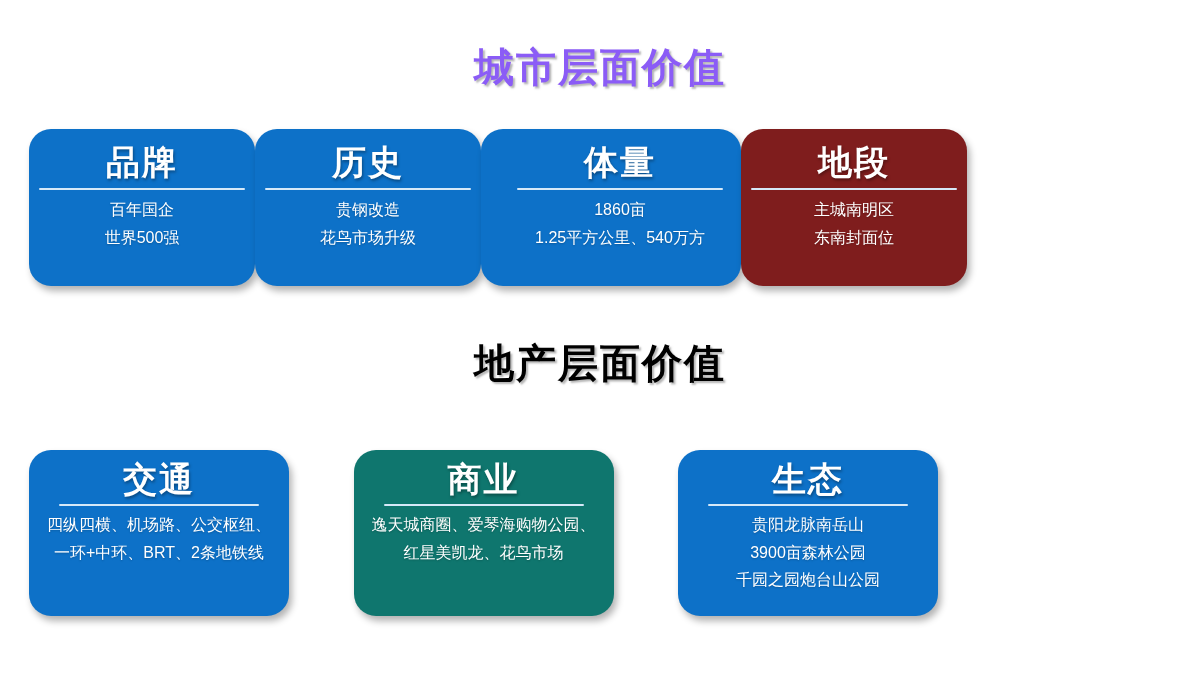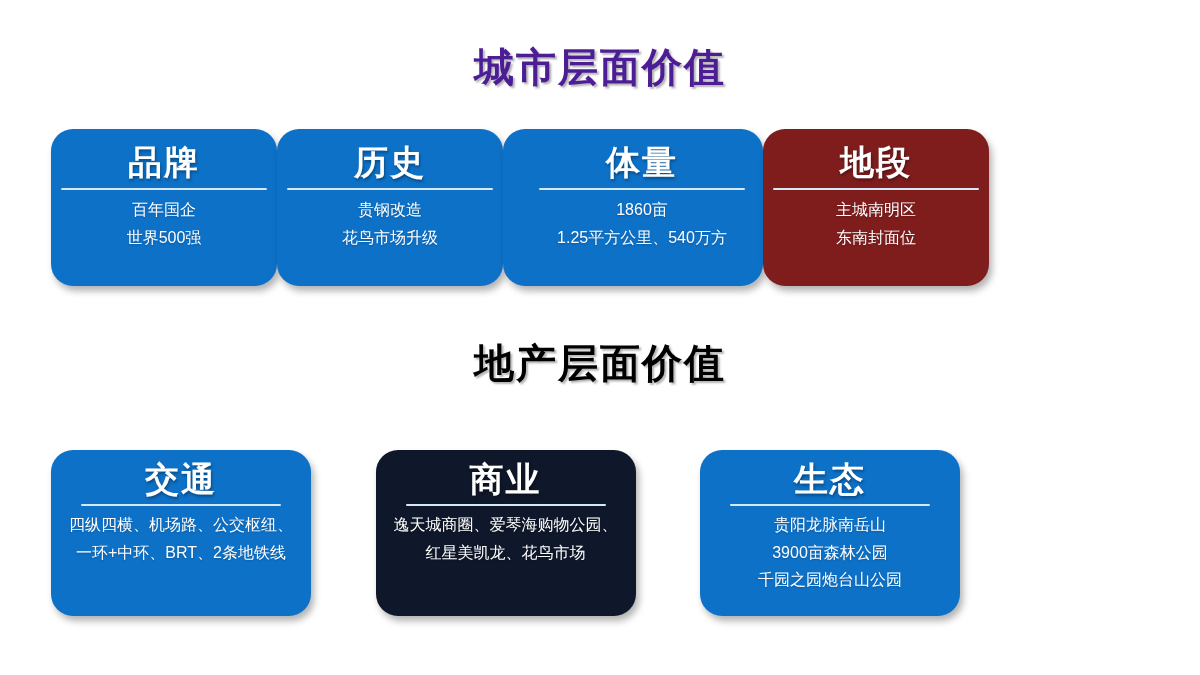--- a/index.html
+++ b/index.html
@@ -33,21 +33,21 @@
     letter-spacing: 2px;
     text-shadow: 2px 2px 2px rgba(120,120,120,0.55);
     white-space: nowrap;
   }
   #title-city  { top: 40px; }
   #title-estate{ top: 336px; }
 
   
   .row {
     position: absolute;
-    left: 51px;
+    left: 29px;
     width: 909px;
     display: flex;
     justify-content: space-between;
     align-items: flex-end;
   }
   #row-city   { top: 129px; }
   #row-estate { top: 450px; }
 
   .card {
     box-sizing: border-box;
@@ -97,21 +97,21 @@
   
   .card.wide .card-lines { width: 272px; }
   .card.wide .card-line  { font-size: 16px; }
   .card.x-wide .card-lines { width: 290px; }
 </style>
 </head>
 <body>
 
 <div class="slide" style="background: rgb(255, 255, 255);">
 
-  <div class="section-title" id="title-city" style="color: #4c1d95;">城市层面价值</div>
+  <div class="section-title" id="title-city" style="color: #8b5cf6;">城市层面价值</div>
 
   <div class="row" id="row-city">
 
     <div class="card" style="background: rgb(13, 113, 200);">
       <div class="card-title">品牌</div>
       <div class="card-divider" style="background: rgb(214, 233, 248);"></div>
       <div class="card-lines">
         <div class="card-line">百年国企</div>
         <div class="card-line">世界500强</div>
       </div>
@@ -152,21 +152,21 @@
 
     <div class="card x-wide" style="background: rgb(13, 113, 200);">
       <div class="card-title">交通</div>
       <div class="card-divider" style="background: rgb(214, 233, 248);"></div>
       <div class="card-lines">
         <div class="card-line">四纵四横、机场路、公交枢纽、</div>
         <div class="card-line">一环+中环、BRT、2条地铁线</div>
       </div>
     </div>
 
-    <div class="card x-wide" style="background: #0f172a;">
+    <div class="card x-wide" style="background: #0f766e;">
       <div class="card-title">商业</div>
       <div class="card-divider" style="background: rgb(214, 233, 248);"></div>
       <div class="card-lines">
         <div class="card-line">逸天城商圈、爱琴海购物公园、</div>
         <div class="card-line">红星美凯龙、花鸟市场</div>
       </div>
     </div>
 
     <div class="card" style="background: rgb(13, 113, 200);">
       <div class="card-title">生态</div>

